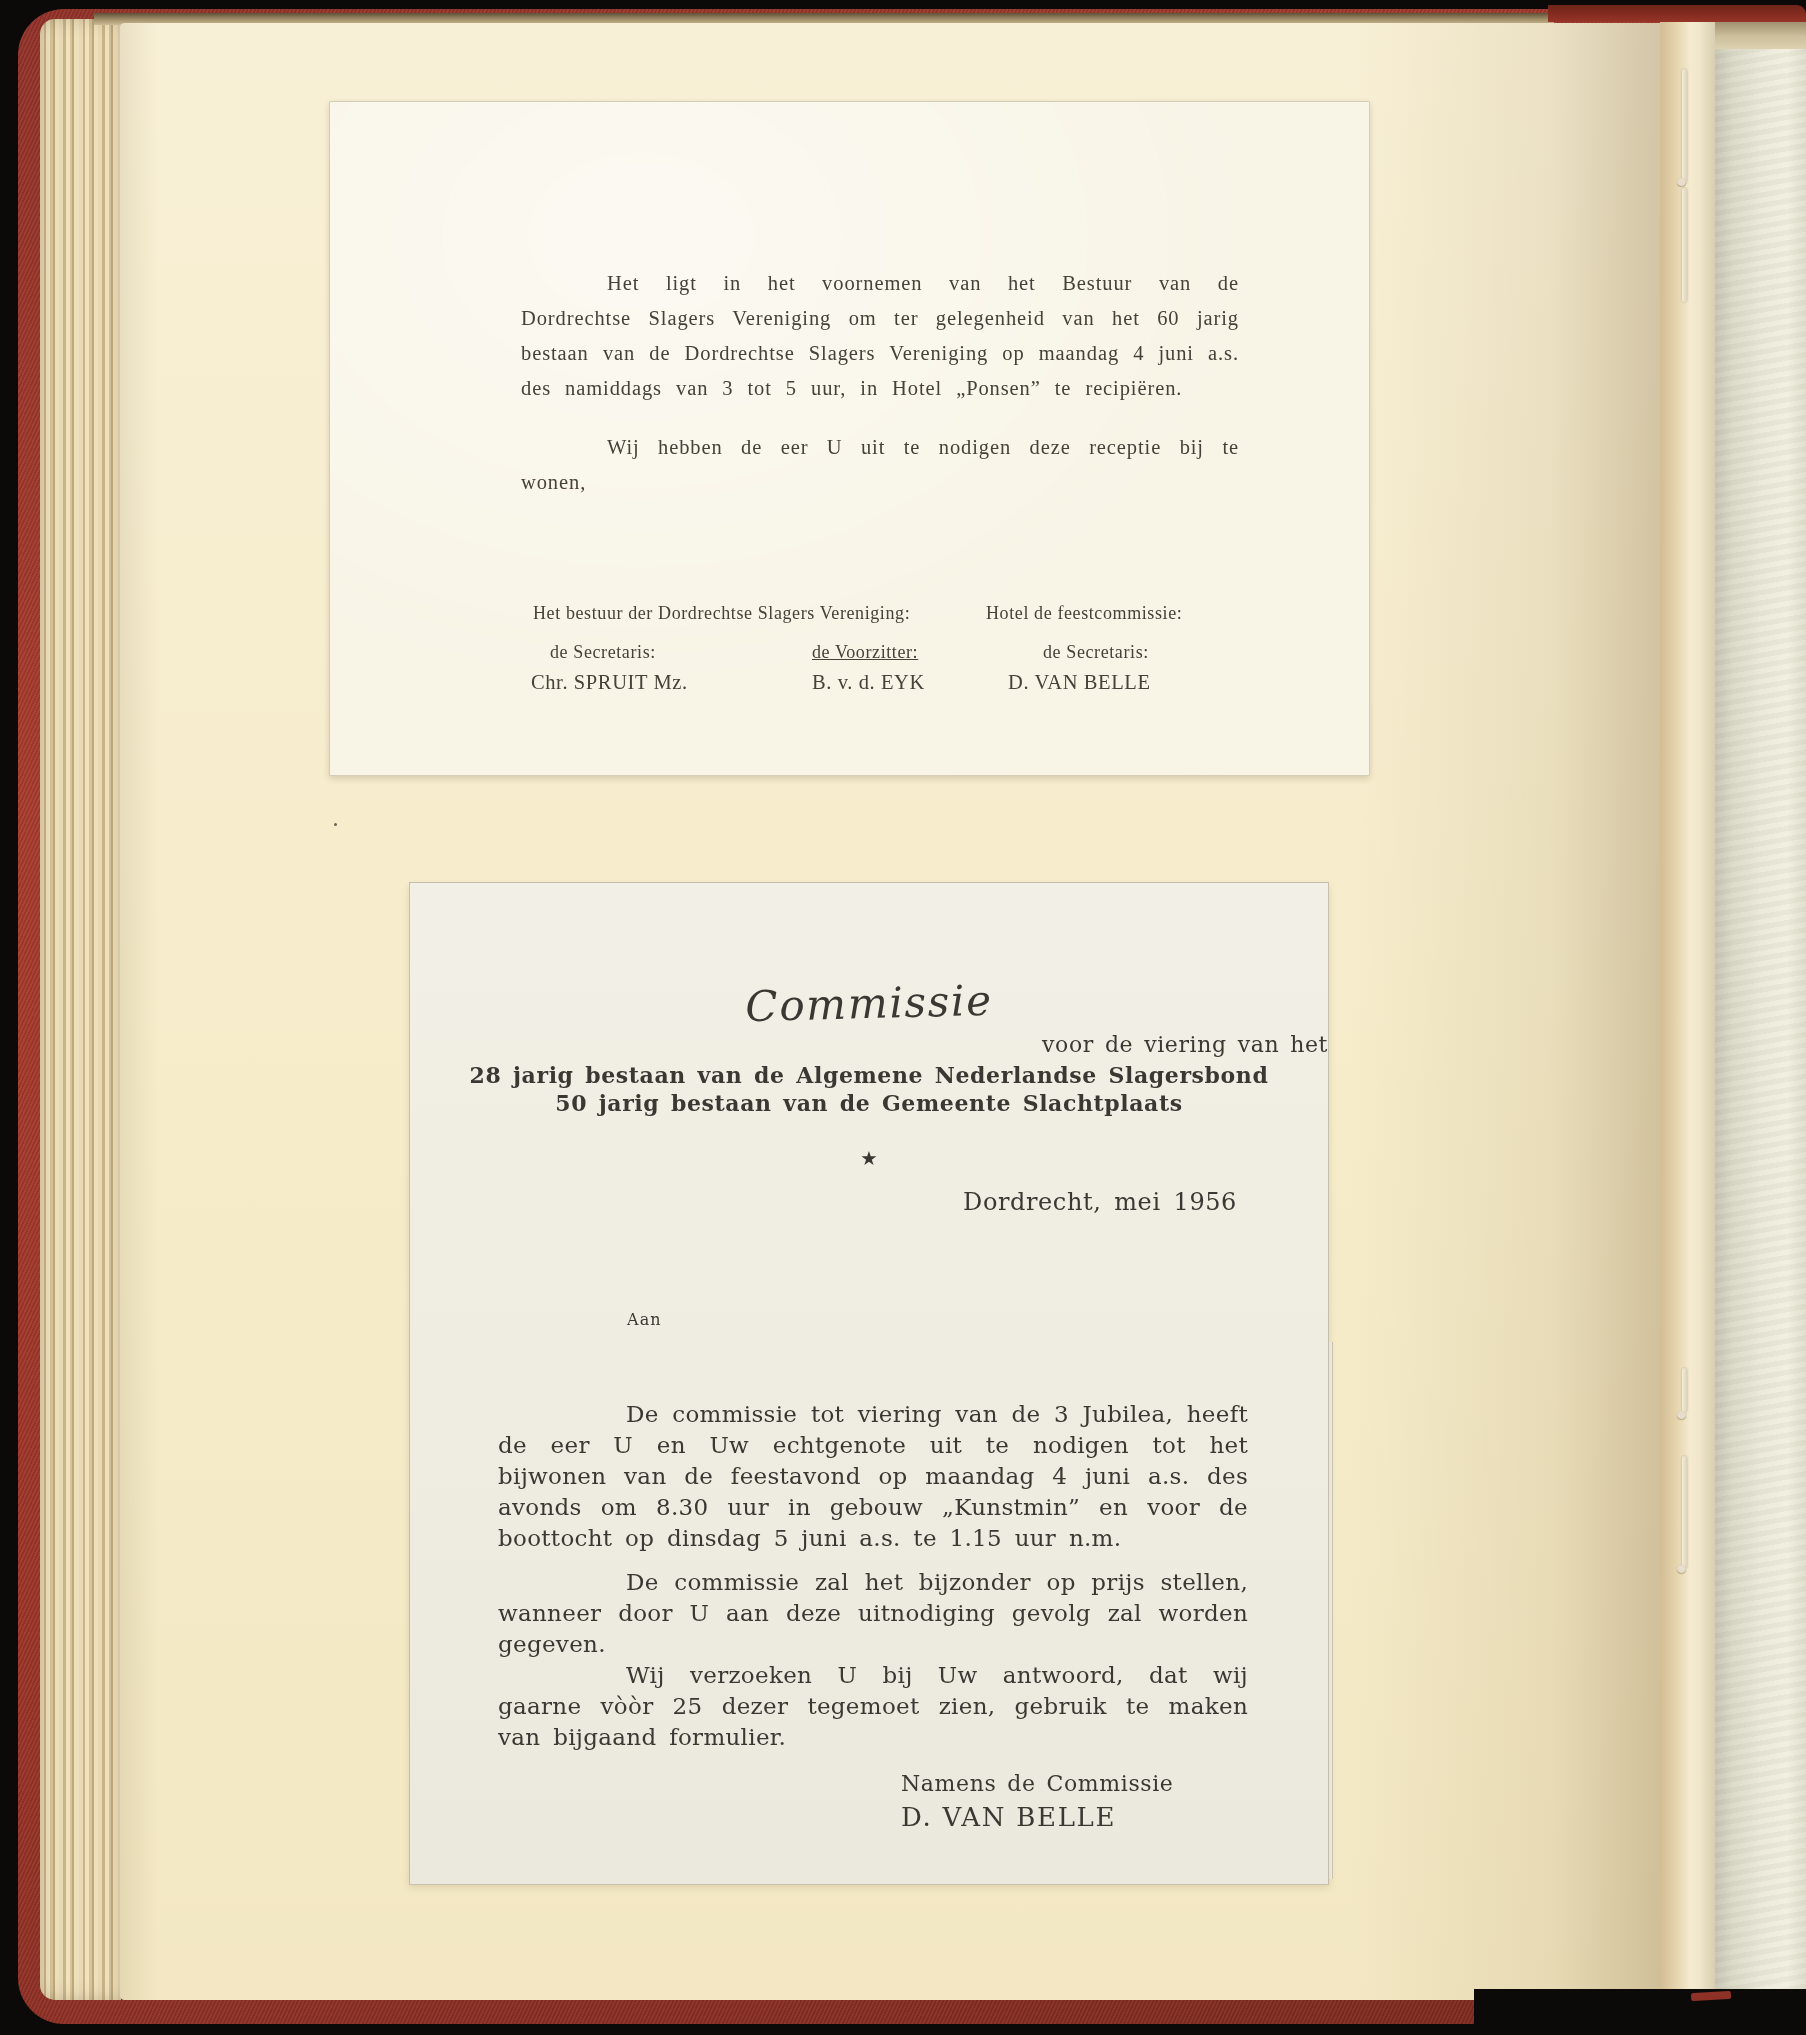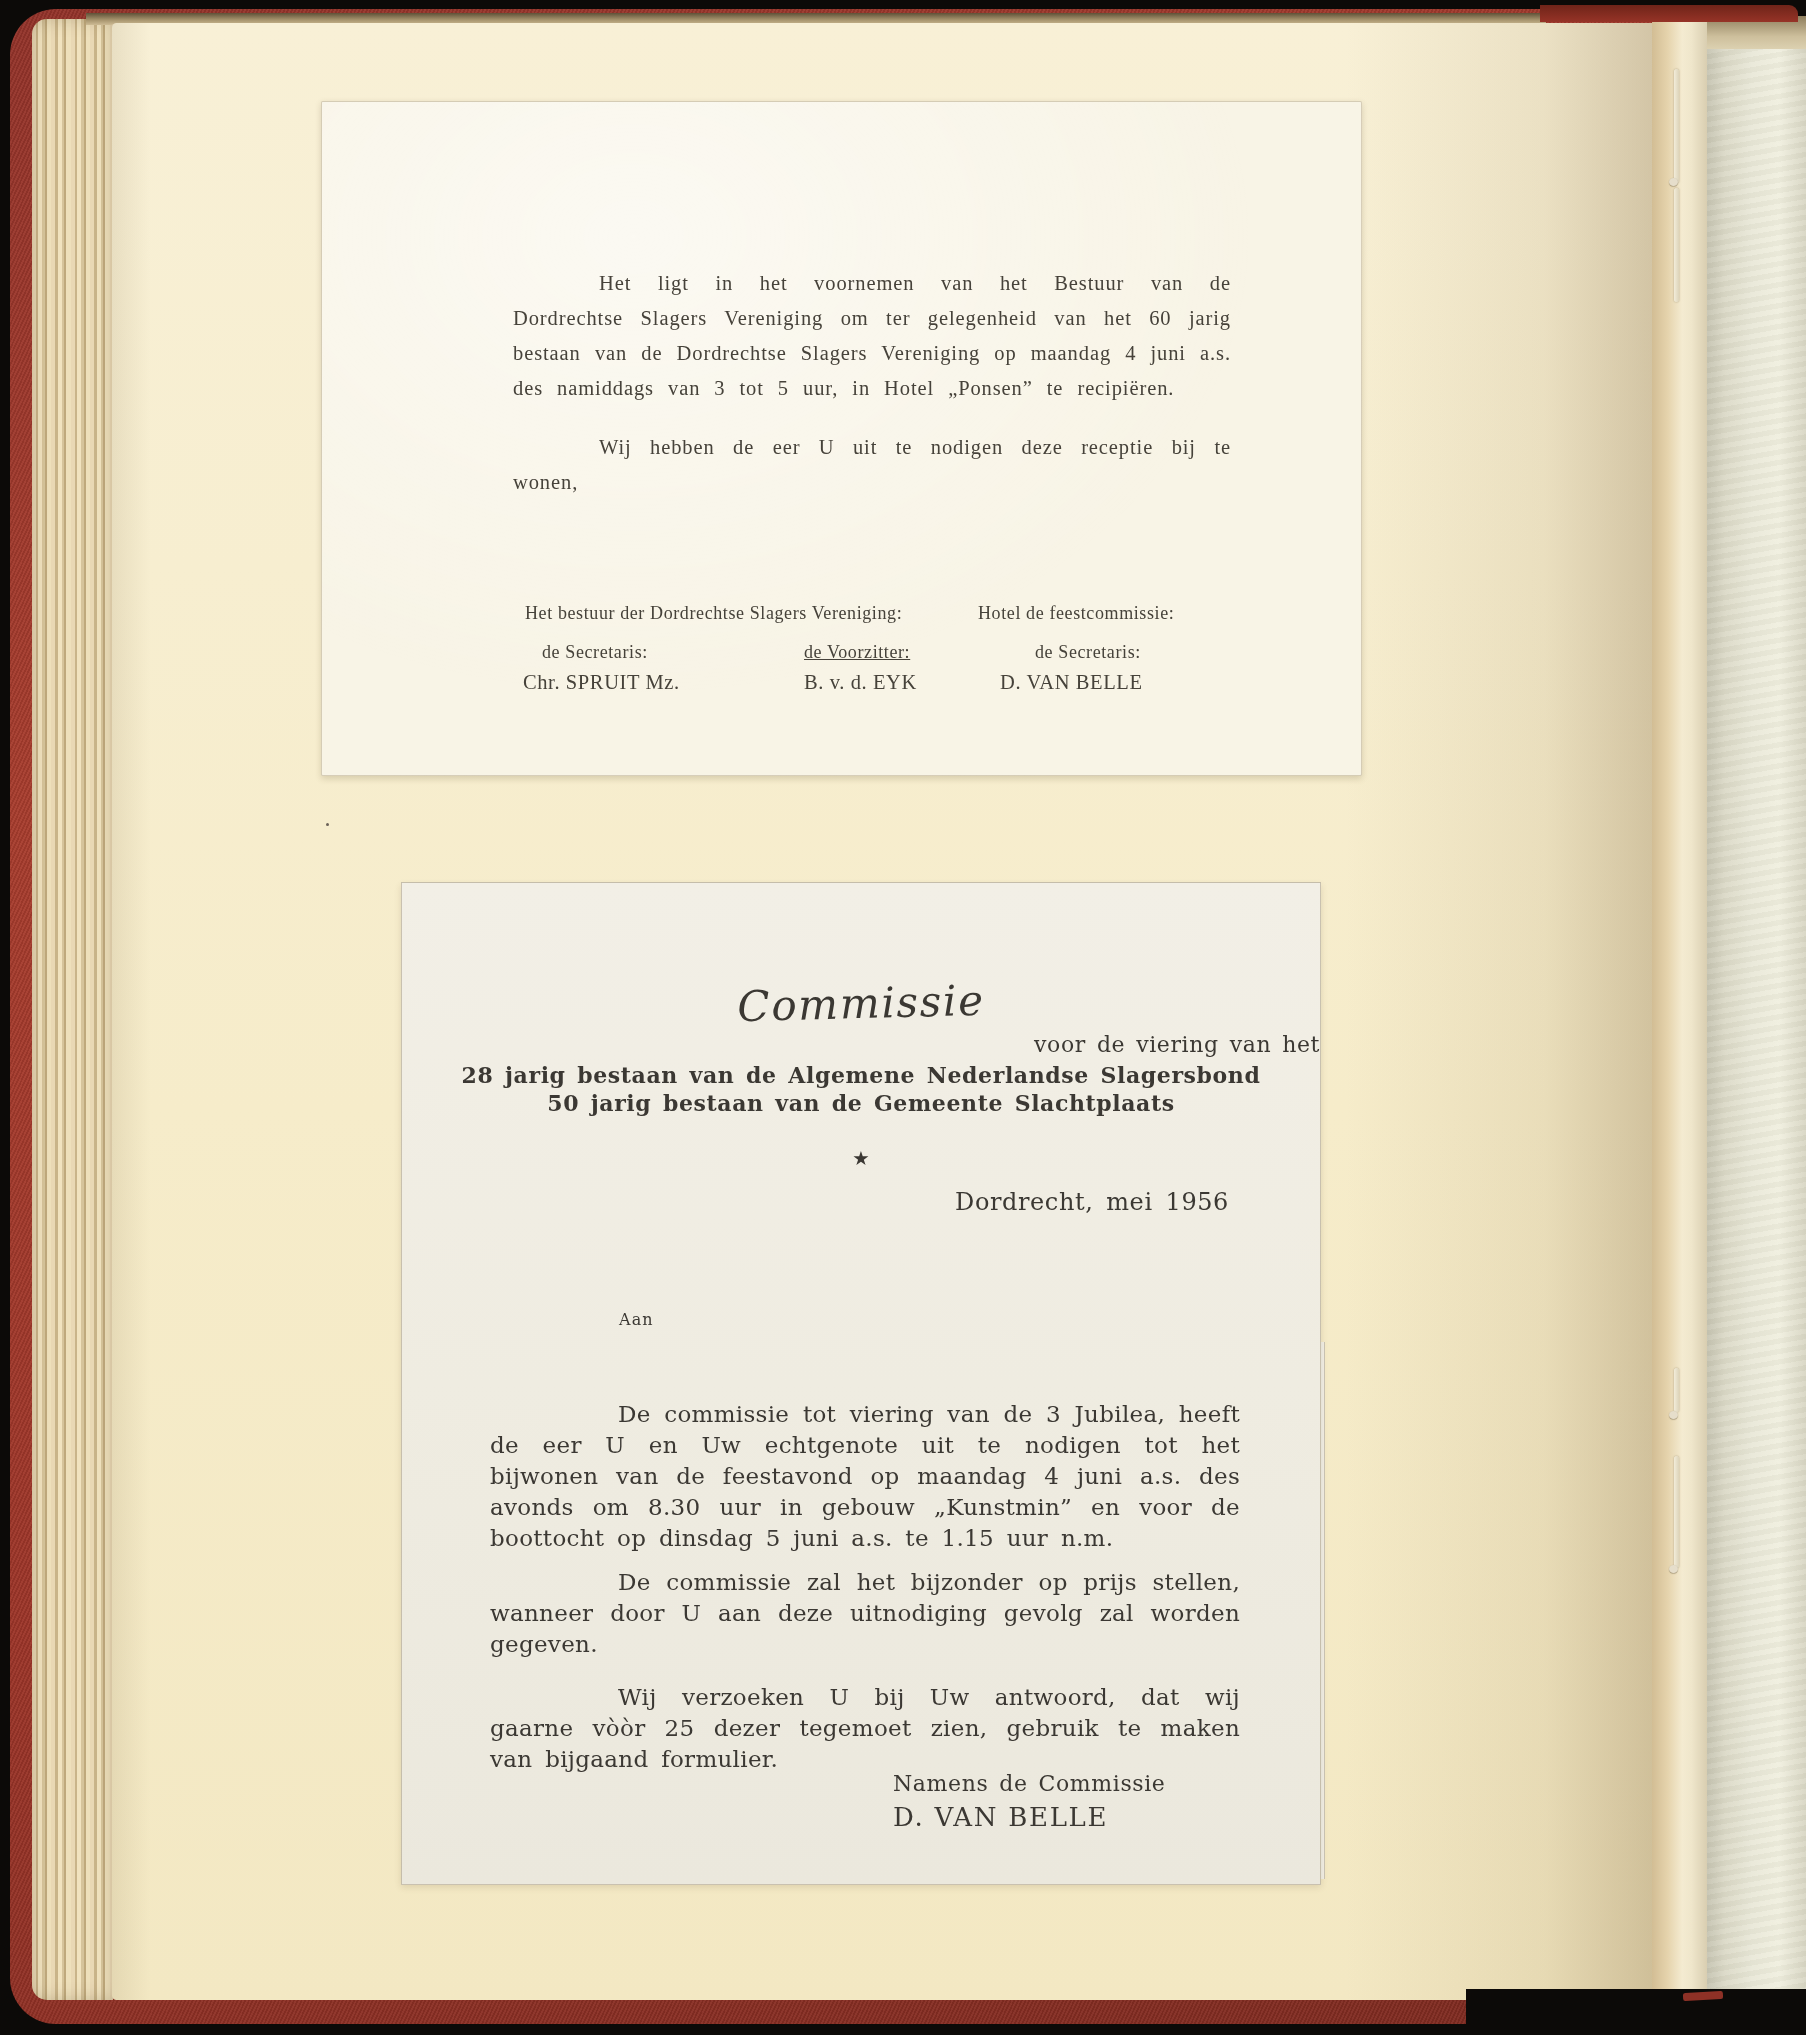--- a/index.html
+++ b/index.html
@@ -3,21 +3,21 @@
 <meta charset="utf-8">
 <style>
   html,body{margin:0;padding:0;}
   body{
     width:1807px;height:2035px;
     background:#0c0a08;
     position:relative;
     overflow:hidden;
     font-family:"Liberation Serif", serif;
   }
-  .scene{position:absolute;left:0;top:0;width:1462px;height:2035px;}
+  .scene{position:absolute;left:8px;top:0;width:1462px;height:2035px;}
 
   
   .cover{
     position:absolute;left:10.3px;top:9px;width:1785px;height:2015px;
     background:
       repeating-linear-gradient(115deg, rgba(0,0,0,0.08) 0 1.7px, rgba(255,255,255,0.04) 1.7px 3.4px),
       linear-gradient(160deg,#93332a 0%,#a83d2e 30%,#9c3529 62%,#7c2a20 100%);
     border-radius:46px 15px 15px 46px;
   }
 
@@ -141,21 +141,21 @@
   }
   .c2-aan{position:absolute;left:217px;top:427px;font-size:16px;letter-spacing:1.1px;}
   .c2-body{
     position:absolute;left:88px;top:516px;width:750px;
     font-size:23px;line-height:31px;
     letter-spacing:0.3px;word-spacing:5.1px;
     text-align:justify;
   }
   .c2-body p{margin:0;text-indent:128px;}
   .c2-body p.p2{margin-top:12.5px;}
-  .c2-body p.p3{margin-top:22px;}
+  .c2-body p.p3{margin-top:0;}
   .c2-closing{
     position:absolute;left:491px;top:888px;width:342px;text-align:left;
   }
   .c2-closing .label{font-size:22px;letter-spacing:0.6px;word-spacing:3.4px;}
   .c2-closing .name{font-size:26px;letter-spacing:1.7px;margin-top:5.7px;}
 
   
   .crease{
     position:absolute;left:730px;top:1140px;width:262px;height:1.1px;
     background:rgba(120,105,75,0.25);transform:rotate(0.4deg);

